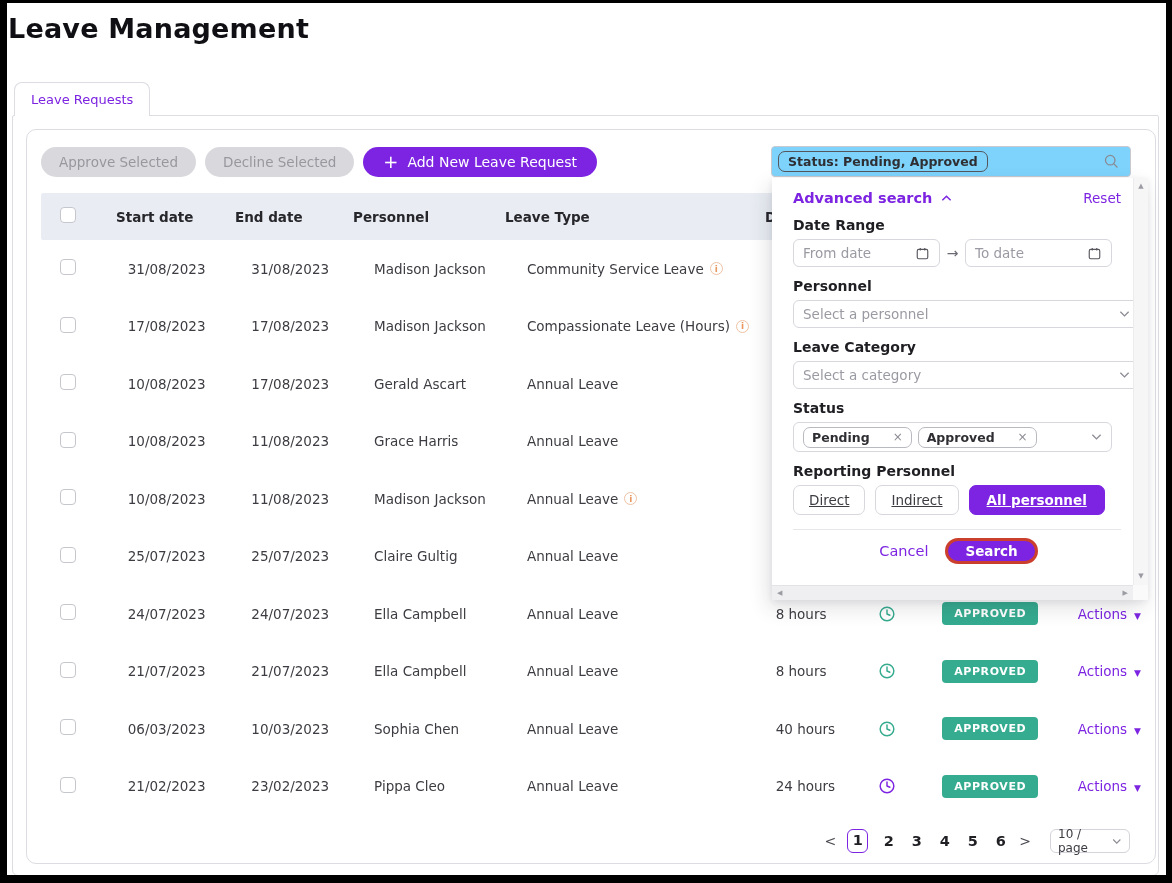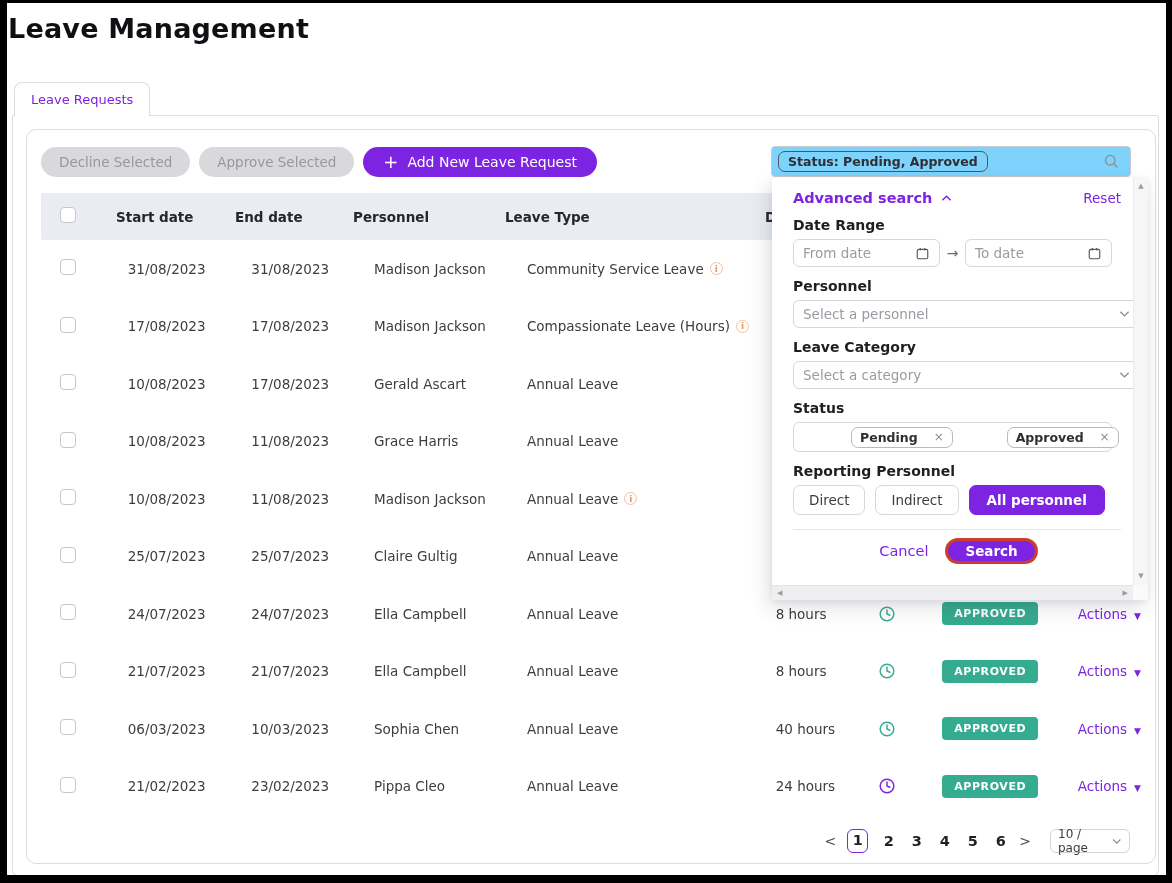--- a/index.html
+++ b/index.html
@@ -61,26 +61,26 @@
   .f-label { font-weight: 700; font-size: 14px; color: #1e1e23; margin-top: 11px; }
   .date-row { display: flex; align-items: center; margin-top: 6px; }
   .input { border: 1px solid #d7d7dd; border-radius: 6px; height: 28px; display: flex; align-items: center;
            justify-content: space-between; padding: 0 9px; color: #9a9aa3; font-size: 13.5px; background: #fff; cursor: text; }
   .date-input { width: 147px; }
   .date-arrow { width: 25px; text-align: center; color: #6a6a72; font-size: 14px; }
   .select { width: 347px; margin-top: 6px; cursor: pointer; }
   .multi { width: 319px; height: 30px; border: 1px solid #d7d7dd; border-radius: 6px; display: flex; align-items: center;
            gap: 6px; padding: 0 9px; margin-top: 6px; cursor: pointer; }
   .chip { background: #fff; border: 1px solid #b9b9c0; border-radius: 7px; font-size: 12.5px; font-weight: 700; color: #2e2e33;
-          padding: 2px 8px; display: inline-flex; gap: 16px; align-items: center; margin-left: 48px; }
+          padding: 2px 8px; display: inline-flex; gap: 23px; align-items: center; }
   .chip .x { color: #8a8a92; font-weight: 400; font-size: 12px; cursor: pointer; }
   .multi .chev { margin-left: auto; }
   .seg-row { display: flex; gap: 10px; margin-top: 6px; }
   .seg { height: 30px; border: 1px solid #d7d7dd; border-radius: 7px; background: #fff; color: #3c3c42; font-size: 13.5px;
-         padding: 0 15px; font-family: inherit; cursor: pointer; }
+         padding: 0 15px; font-family: inherit; cursor: pointer; text-decoration: underline; }
   .seg.active { background: #7c24e1; border-color: #7c24e1; color: #fff; font-weight: 700; padding: 0 17px; }
   .hr { height: 1px; background: #e7e7ea; margin-top: 14px; }
   .adv-footer { display: flex; justify-content: center; align-items: center; gap: 20px; margin-top: 11px; }
   .cancel-link { color: #7c24e1; font-size: 14.5px; cursor: pointer; }
   .search-btn { background: #7c24e1; color: #ffffff; border: none; border-radius: 13px; height: 20px; padding: 0 17px;
                 font-size: 13.5px; font-weight: 700; font-family: inherit; box-shadow: 0 0 0 3px #cb3f2e; cursor: pointer; }
   .vscroll { position: absolute; top: 0; right: 0; bottom: 15px; width: 15px; background: #f6f6f7; border-left: 1px solid #ececef;
              display: flex; flex-direction: column; justify-content: space-between; align-items: center; padding: 5px 0; }
   .hscroll { position: absolute; left: 0; right: 15px; bottom: 0; height: 15px; background: #efeff1; border-top: 1px solid #e3e3e7;
              display: flex; justify-content: space-between; align-items: center; padding: 0 5px; }
@@ -97,22 +97,22 @@
   <h1 class="page-title">Leave Management</h1>
 
   <div class="tab">
     <span>Leave Requests</span>
   </div>
 
   <div class="tab-panel">
     <div class="card">
 
       <div class="toolbar">
+        <button class="pill gray">Approve Selected</button>
         <button class="pill gray">Decline Selected</button>
-        <button class="pill gray">Approve Selected</button>
         <button class="pill purple">
           <span class="plus-glyph">+</span>
           <span>Add New Leave Request</span>
         </button>
         <div class="searchbar">
           <span class="filter-tag">Status: Pending, Approved</span>
           <svg width="17" height="17" viewBox="0 0 20 20">
             <circle cx="8.5" cy="8.5" r="5.6" fill="none" stroke="#8a8a92" stroke-width="1.5"></circle>
             <line x1="12.8" y1="12.8" x2="17" y2="17" stroke="#8a8a92" stroke-width="1.5"></line>
           </svg>

